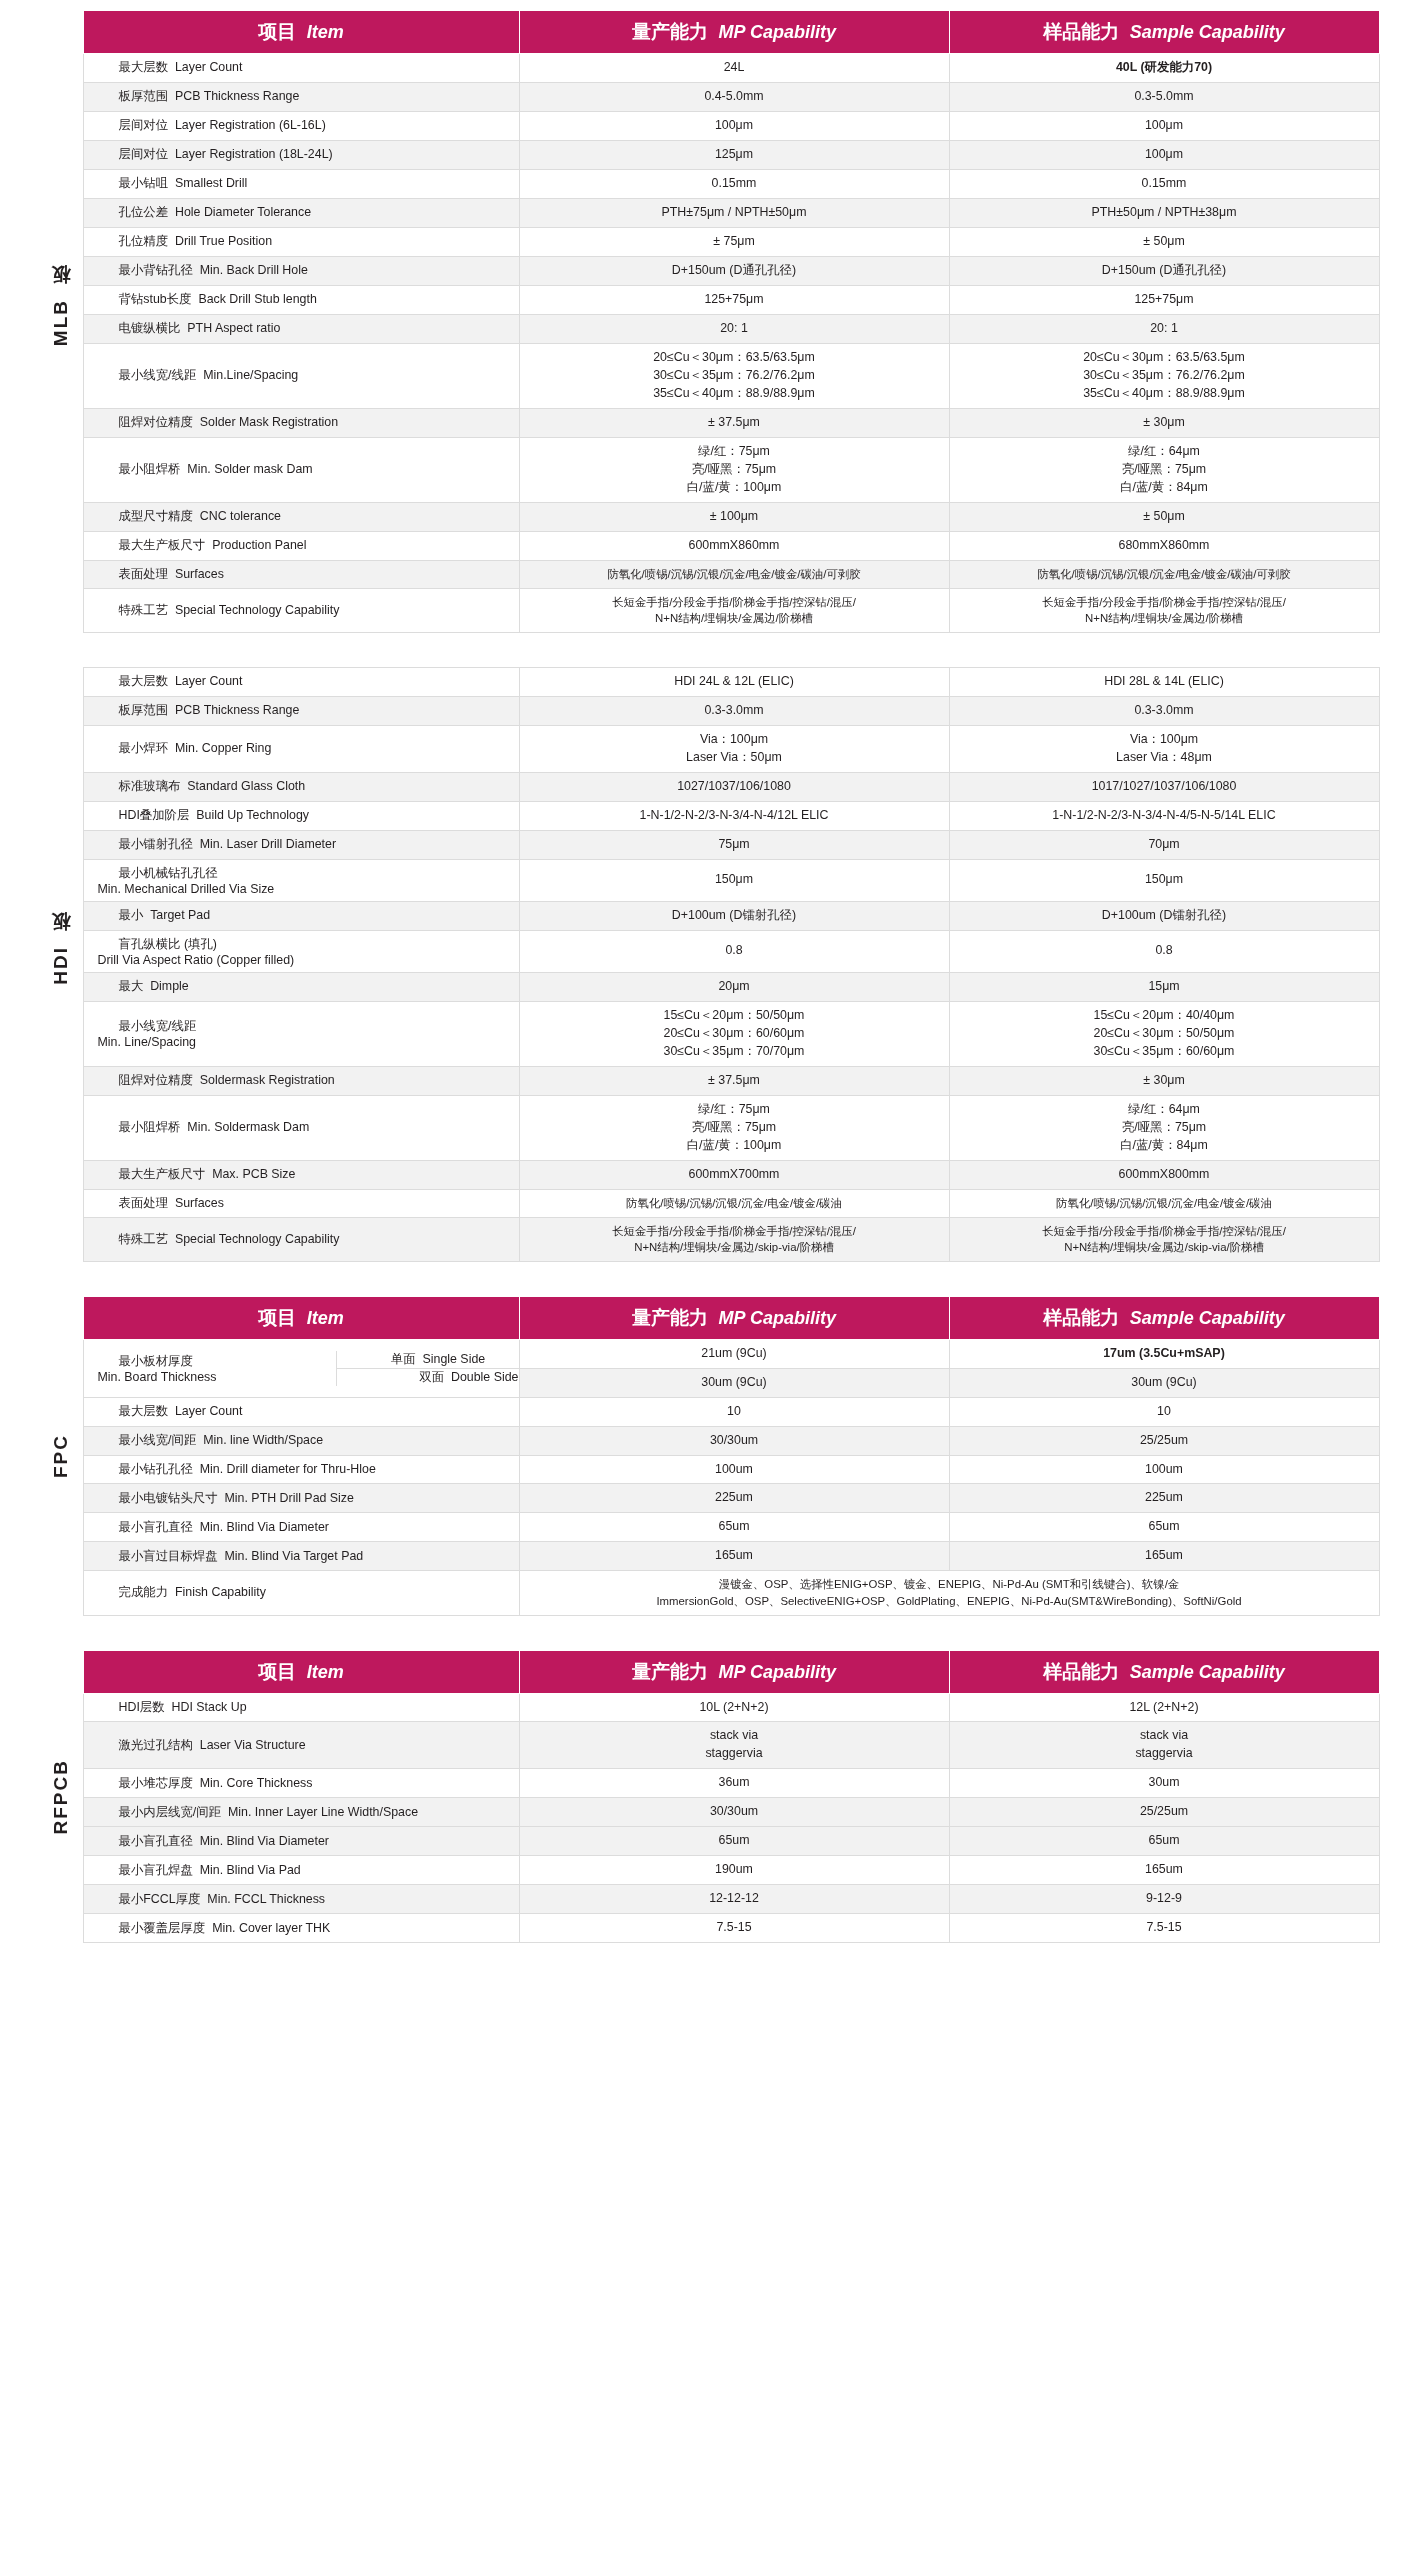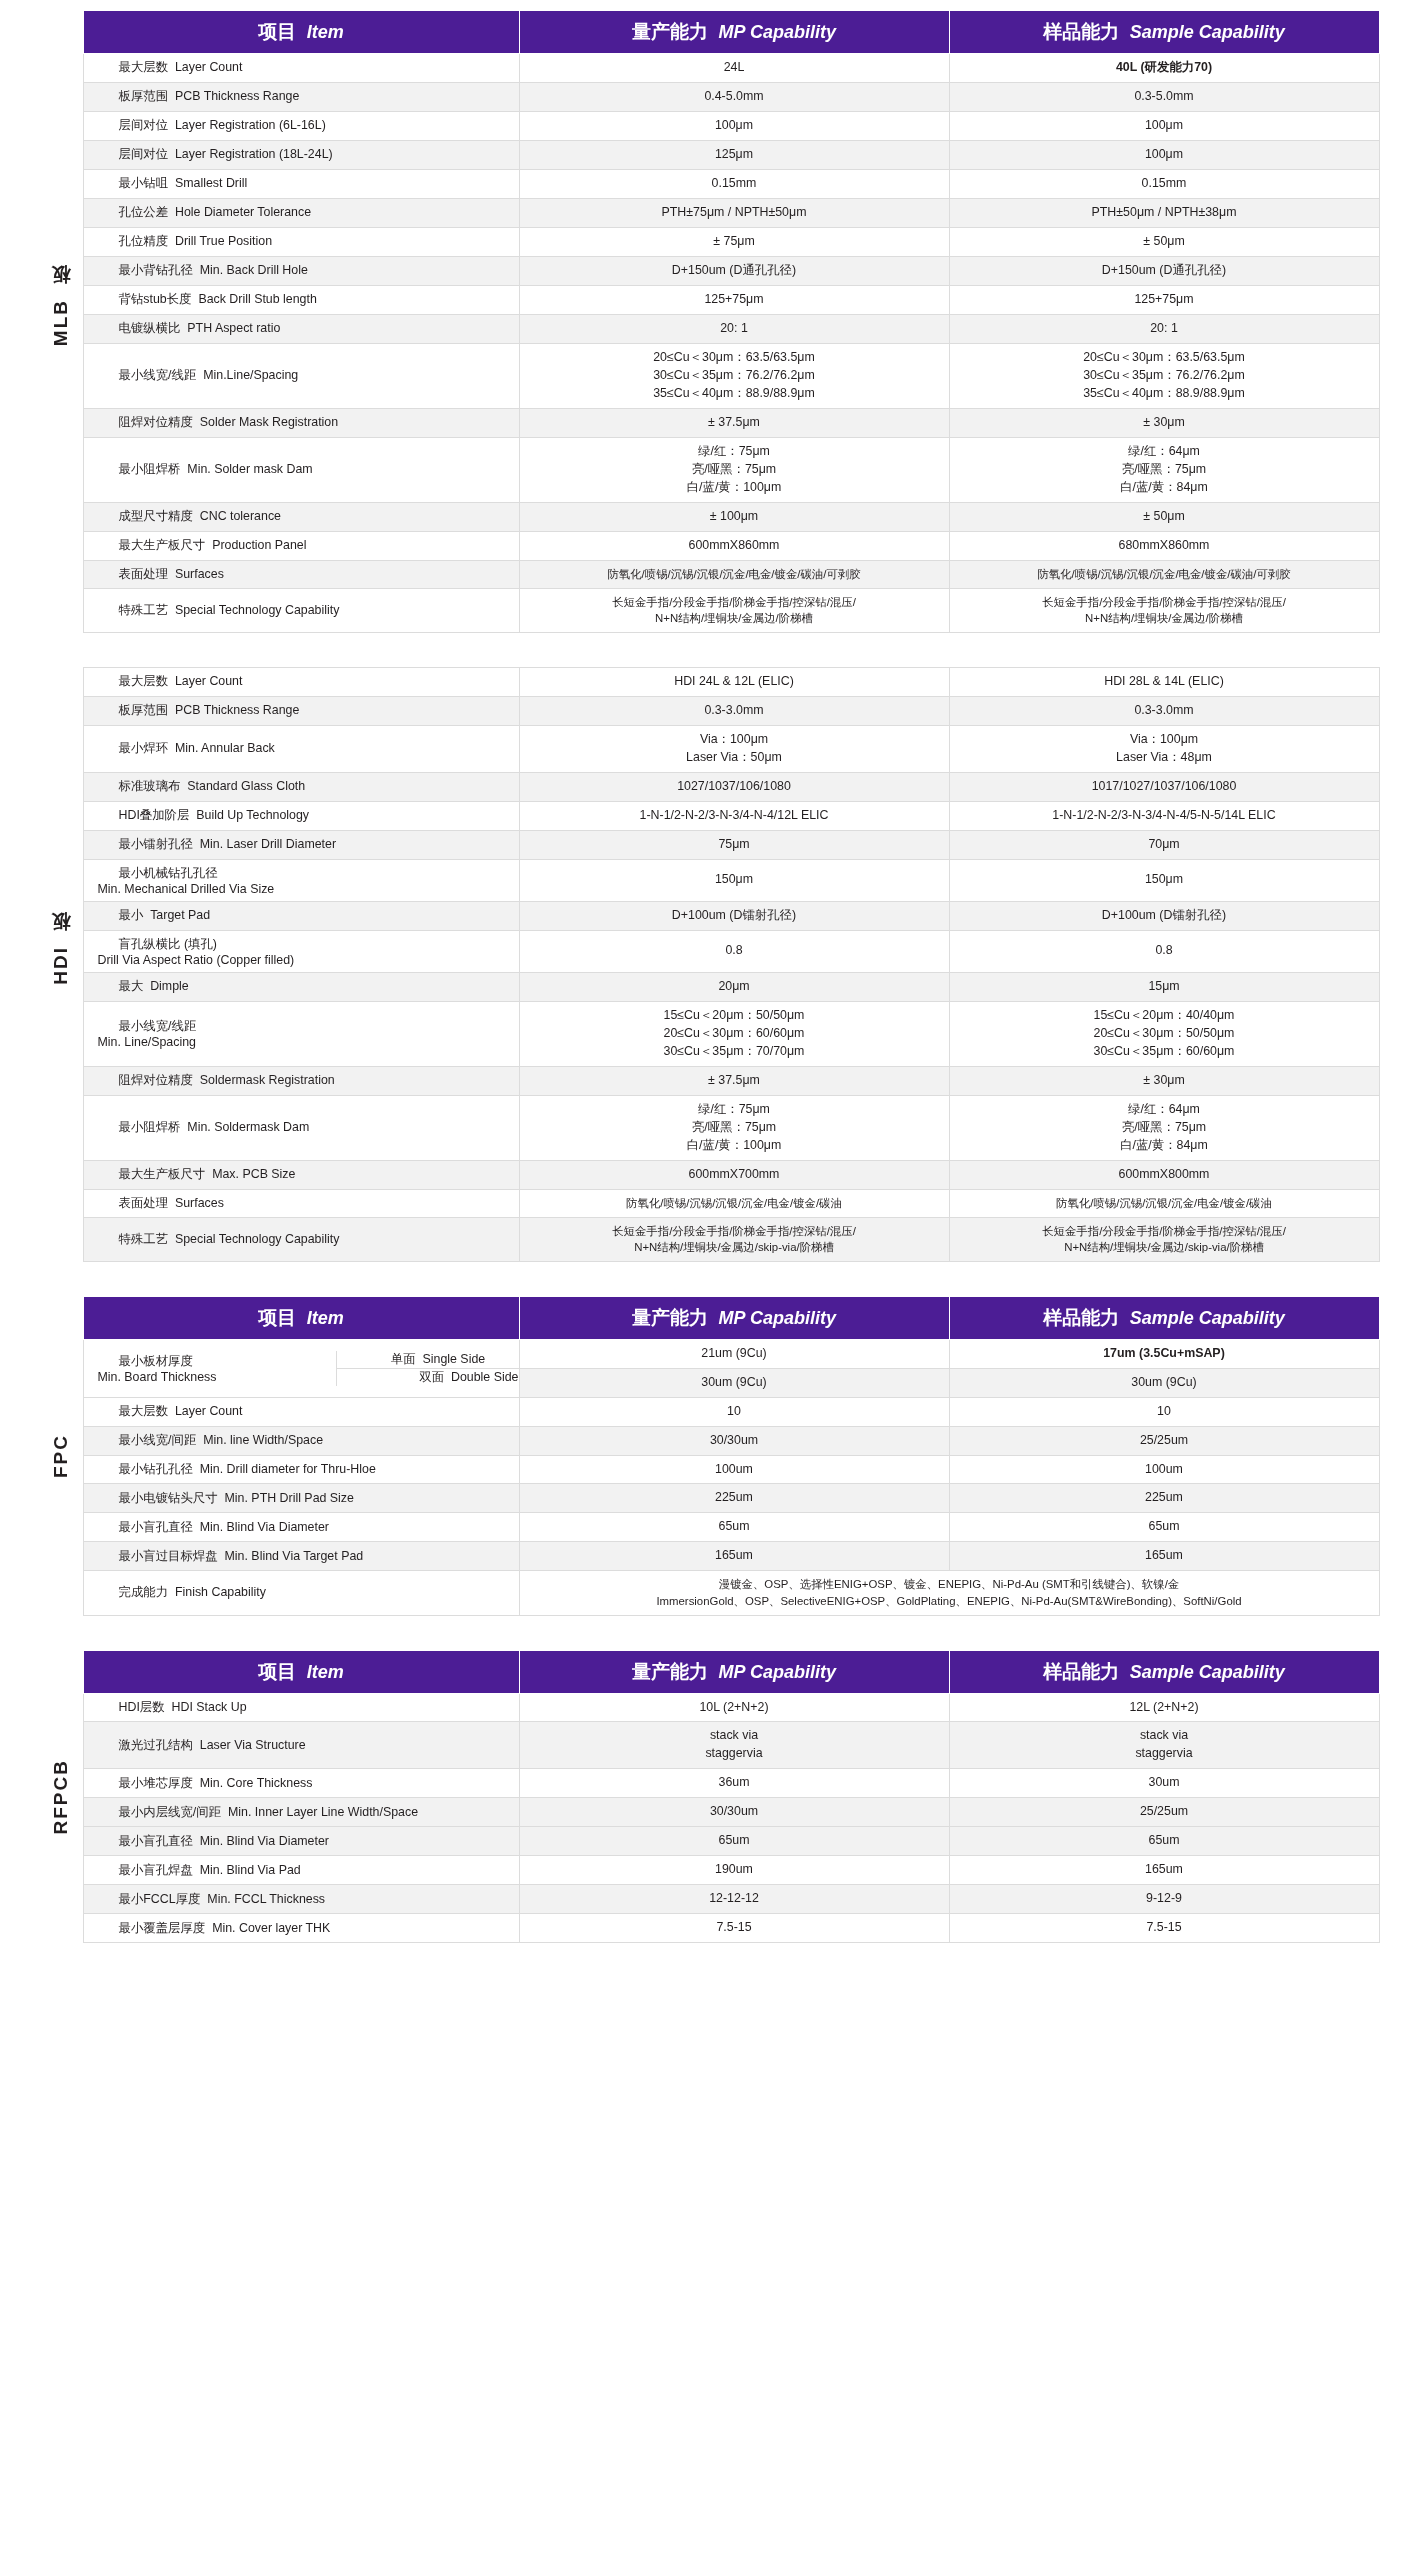--- a/index.html
+++ b/index.html
@@ -5,21 +5,21 @@
   html,body{margin:0;padding:0;background:#ffffff;}
   body{width:1418px;font-family:"Liberation Sans","DejaVu Sans",sans-serif;color:#231f20;}
   .page{width:1418px;padding:10px 0 20px 0;box-sizing:border-box;}
   .block{position:relative;margin:0 auto 34px auto;width:1341px;}
   .sidelabel{position:absolute;left:0px;top:0;bottom:0;width:44px;display:flex;align-items:center;justify-content:center;}
   .sidelabel span{writing-mode:vertical-rl;transform:rotate(180deg);font-size:19px;font-weight:bold;letter-spacing:2px;color:#231f20;}
   table{border-collapse:collapse;width:1297px;margin-left:44px;table-layout:fixed;}
   col.c1{width:436px;}
   col.c2{width:430px;}
   col.c3{width:430px;}
-  thead th{background:#4c1d95;color:#ffffff;font-size:19px;font-weight:bold;height:34px;padding:4px 0;text-align:center;border:1px solid #ffffff;}
+  thead th{background:#be185d;color:#ffffff;font-size:19px;font-weight:bold;height:34px;padding:4px 0;text-align:center;border:1px solid #ffffff;}
   thead th .cn{font-size:19px;}
   thead th .en{font-size:18px;font-style:italic;}
   tbody td{border:1px solid #dcdcdc;font-size:12.4px;padding:5px 6px;vertical-align:middle;}
   tbody tr{background:#ffffff;}
   tbody tr.alt{background:#f2f2f2;padding-left:32px;}
   td.item{text-align:left;padding-left:14px;color:#231f20;}
   td.item .cn{font-size:12.4px;margin-left:21px;}
   td.item .en{font-size:12.4px;}
   td.val{text-align:center;color:#231f20;}
   td.val div{line-height:1.45;}
@@ -239,21 +239,21 @@
           <tr class="alt">
             <td class="item"><span class="cn">板厚范围</span>&nbsp;&nbsp;<span class="en">PCB Thickness Range</span></td>
             <td class="val">
               <div>0.3-3.0mm</div>
             </td>
             <td class="val">
               <div>0.3-3.0mm</div>
             </td>
           </tr>
           <tr>
-            <td class="item"><span class="cn">最小焊环</span>&nbsp;&nbsp;<span class="en">Min. Annular Back</span></td>
+            <td class="item"><span class="cn">最小焊环</span>&nbsp;&nbsp;<span class="en">Min. Copper Ring</span></td>
             <td class="val">
               <div>Via：100μm</div>
               <div>Laser Via：50μm</div>
             </td>
             <td class="val">
               <div>Via：100μm</div>
               <div>Laser Via：48μm</div>
             </td>
           </tr>
           <tr class="alt">

